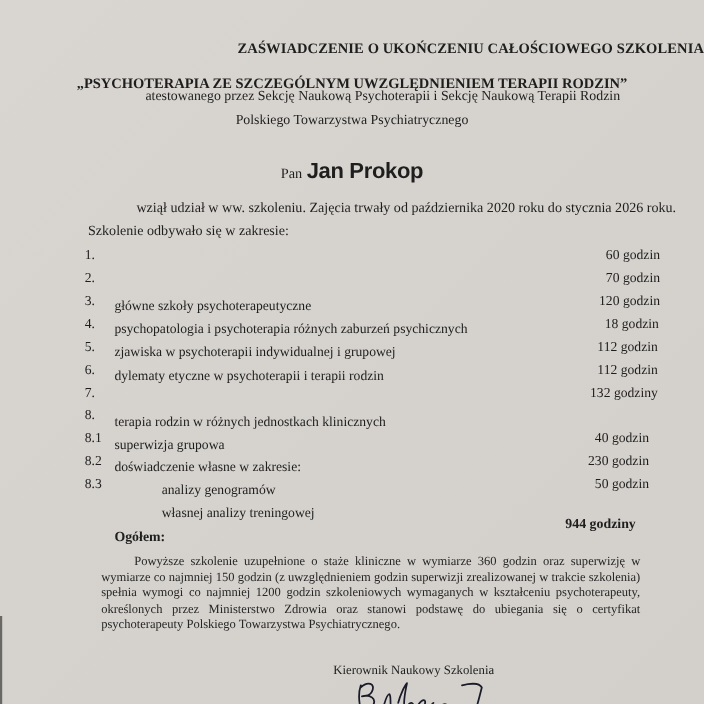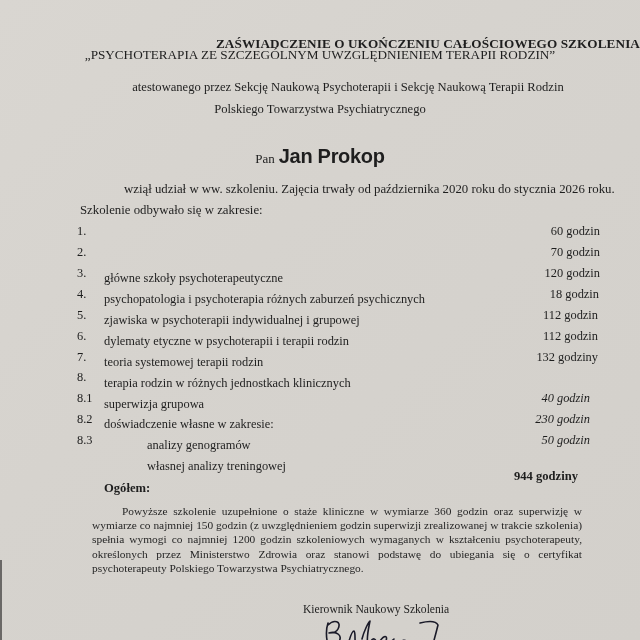--- a/index.html
+++ b/index.html
@@ -32,23 +32,23 @@
       left: 0; width: 640px;
       top: 36px;
       text-align: right;
       font-weight: bold;
       font-size: 13.2px;
       letter-spacing: 0.1px;
     }
     .title2 {
       position: absolute;
       left: 0; width: 640px;
-      top: 47px;
-      text-align: center;
-      font-weight: normal;
+      top: 68px;
+      text-align: center;
+      font-weight: bold;
       font-size: 13.2px;
     }
     .subtitle1 {
       position: absolute;
       left: 0; width: 640px;
       top: 80px;
       text-align: center;
       font-size: 12.6px;
       margin-left: 28px;
     }
@@ -111,21 +111,20 @@
     .row.sub .label {
       left: 147px;
     }
     .row .hours {
       position: absolute;
       right: 34px;
       text-align: left;
     }
     .row.sub .hours {
       right: 57px;
-      font-style: italic;
     }
     .total-label {
       position: absolute;
       left: 104px;
       top: 469px;
       font-weight: bold;
       font-size: 12.6px;
       margin-top: 12px;
     }
     .total-value {
@@ -200,21 +199,20 @@
       <span class="label">zjawiska w psychoterapii indywidualnej i grupowej</span>
       <span class="hours" style="right:40px">120  godzin</span>
     </div>
     <div class="row" style="top:287px">
       <span class="num">4.</span>
       <span class="label">dylematy etyczne w psychoterapii i terapii rodzin</span>
       <span class="hours" style="right:41px">18  godzin</span>
     </div>
     <div class="row" style="top:308px">
       <span class="num">5.</span>
-      <span class="label">teoria systemowej terapii rodzin</span>
       <span class="hours" style="right:42px">112  godzin</span>
     </div>
     <div class="row" style="top:329px">
       <span class="num">6.</span>
       <span class="label">terapia rodzin w różnych jednostkach klinicznych</span>
       <span class="hours" style="right:42px">112  godzin</span>
     </div>
     <div class="row" style="top:350px">
       <span class="num">7.</span>
       <span class="label">superwizja grupowa</span>

